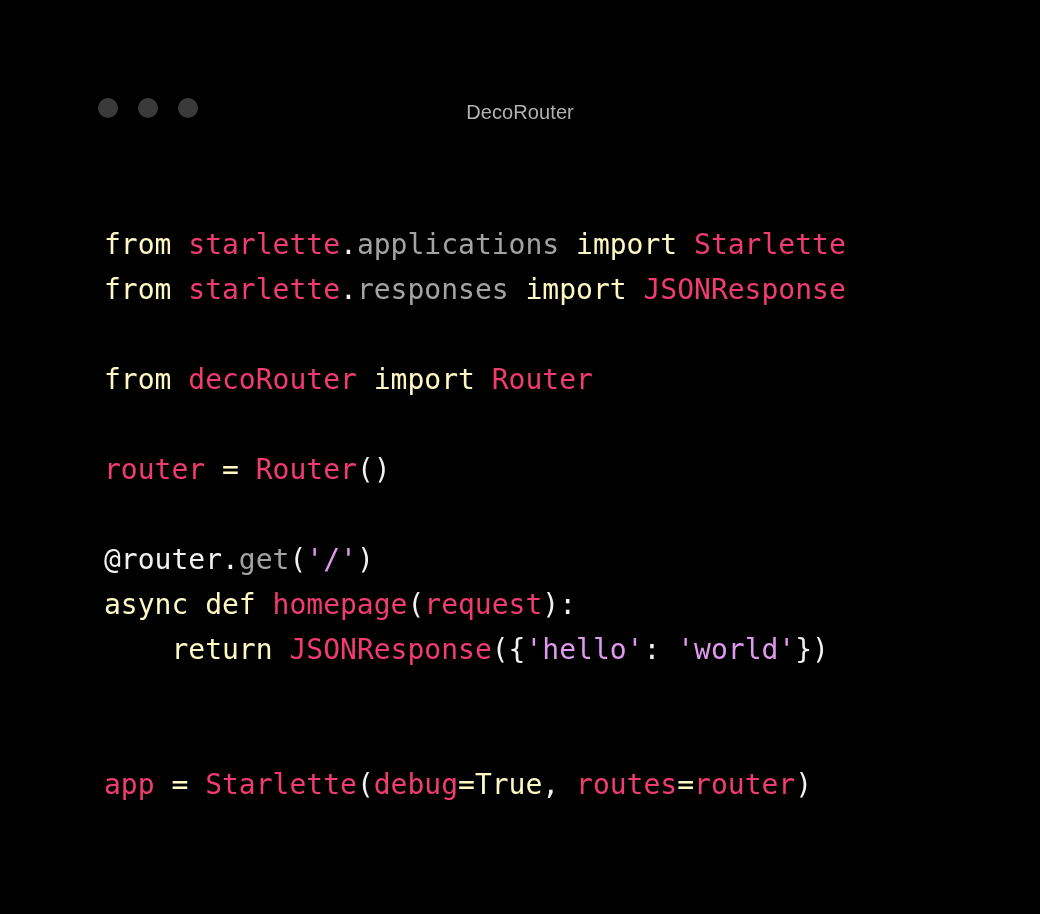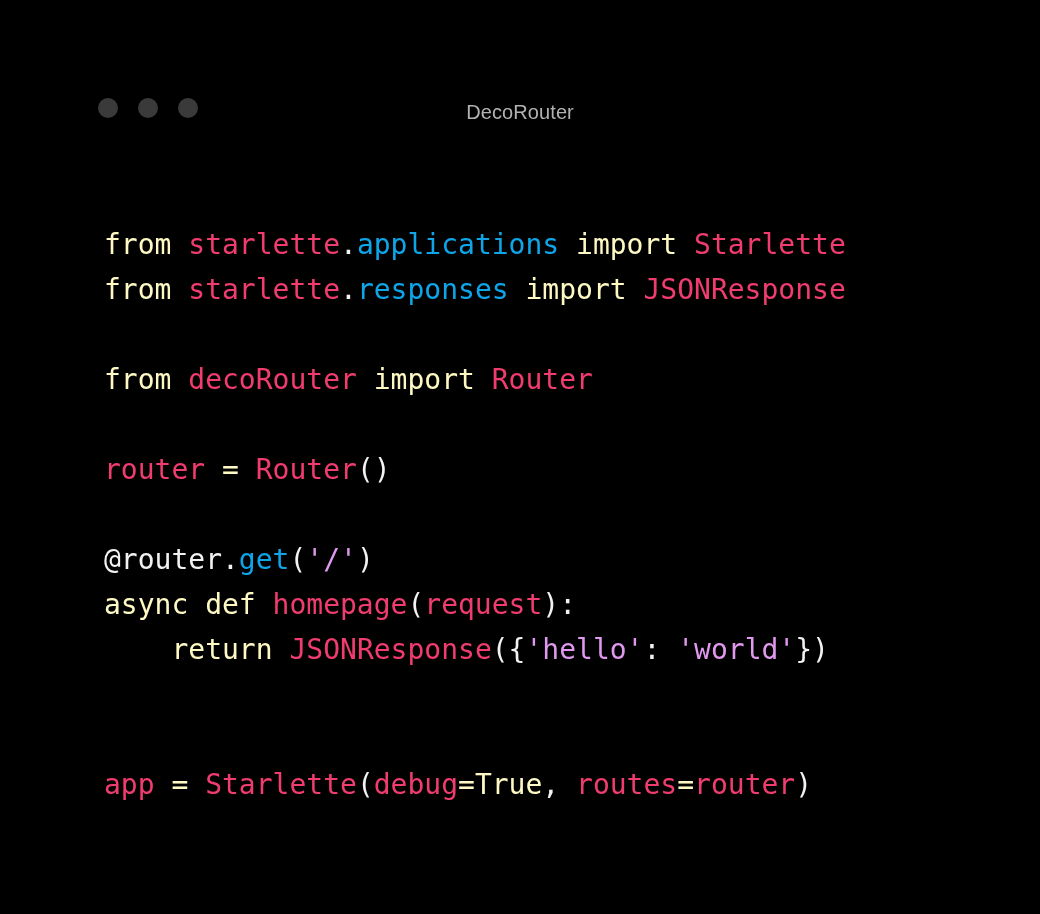--- a/index.html
+++ b/index.html
@@ -75,21 +75,21 @@
   }
   .line {
     height: 45px;
     white-space: pre;
   }
   .line.blank::after { content: "\00a0"; }
 
   
   .t-kw   { color: #fef9c3; }  
   .t-name { color: #f03c6e; text-align: center; }  
-  .t-attr { color: #0ea5e9; }  
+  .t-attr { color: #a3a3a3; }  
   .t-str  { color: #e099ee; }  
   .t-punc { color: #f2f2f2; }  
 </style>
 </head>
 <body>
 
 <div id="window">
 
   <div id="titlebar">
 

